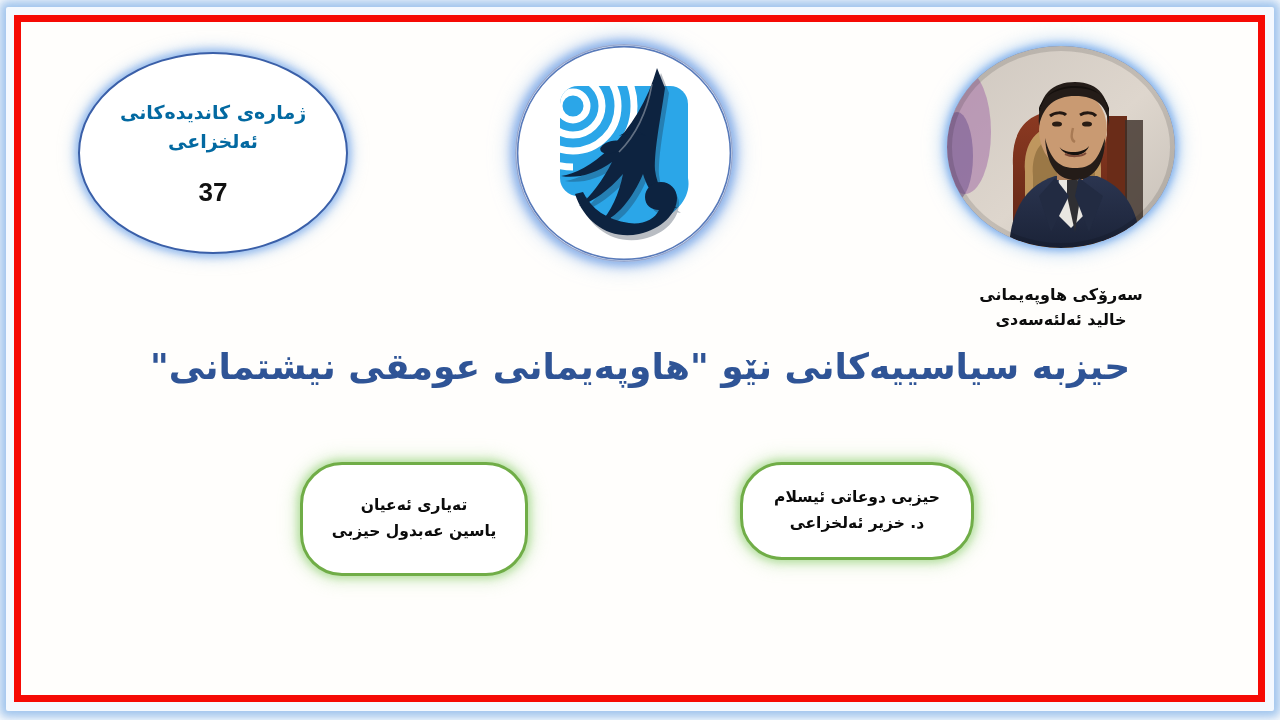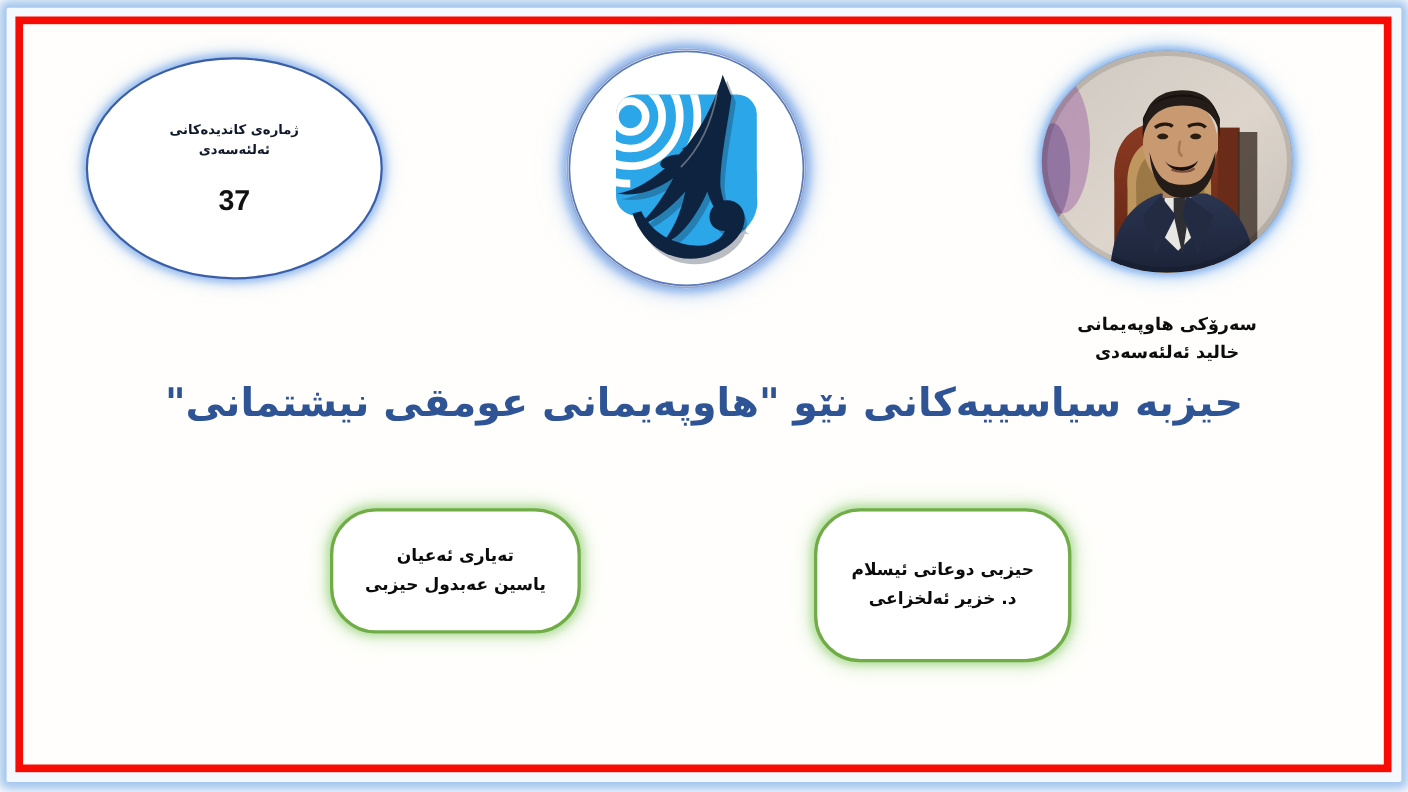--- a/index.html
+++ b/index.html
@@ -58,23 +58,23 @@
     box-shadow:
       0 0 7px 3px rgba(130, 175, 235, 0.75),
       0 0 14px 6px rgba(175, 205, 240, 0.5);
     display: flex;
     flex-direction: column;
     align-items: center;
     justify-content: center;
     text-align: center;
   }
   .count-ellipse .ell-lines {
-    font-size: 12px;
-    font-weight: bold;
-    color: #0f172a;
+    font-size: 19px;
+    font-weight: bold;
+    color: #0369a1;
     line-height: 1.5;
     letter-spacing: 0.2px;
     width: 210px;
   }
   .count-ellipse .ell-number {
     margin-top: 22px;
     font-size: 26px;
     font-weight: bold;
     color: #111111;
     font-family: "Liberation Sans", sans-serif;
@@ -156,34 +156,34 @@
       0 0 7px 3px rgba(150, 210, 120, 0.55),
       0 0 15px 7px rgba(185, 225, 165, 0.38);
   }
   .party-box .pb-text {
     font-size: 15.5px;
     font-weight: bold;
     color: #0b0b0b;
     line-height: 1.65;
   }
   #party-box-left  { left: 300px; top: 462px; width: 228px; height: 114px; }
-  #party-box-right { left: 740px; top: 462px; width: 234px; height: 140px; }
+  #party-box-right { left: 740px; top: 462px; width: 234px; height: 98px; }
 </style>
 </head>
 <body>
 
 <div id="slide">
 
   <div class="glow-frame"></div>
   <div class="red-frame"></div>
 
   <div class="count-ellipse">
     <div class="ell-lines">
       <div>ژمارەی کاندیدەکانی</div>
-      <div>ئەلئەسەدی</div>
+      <div>ئەلخزاعی</div>
     </div>
     <div class="ell-number">37</div>
   </div>
 
   <div class="logo-wrap">
     <svg width="218" height="218" viewBox="0 0 218 218" xmlns="http://www.w3.org/2000/svg" aria-hidden="true">
       <defs>
         <clipPath id="logoCircleClip">
           <circle cx="109" cy="109" r="107"></circle>
         </clipPath>

